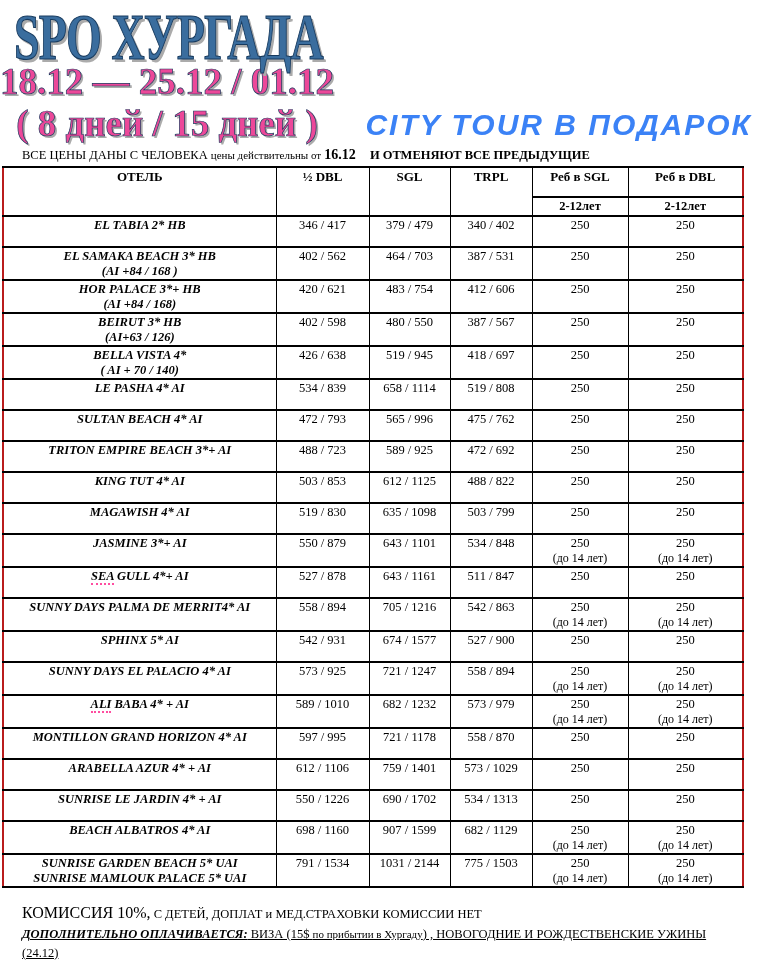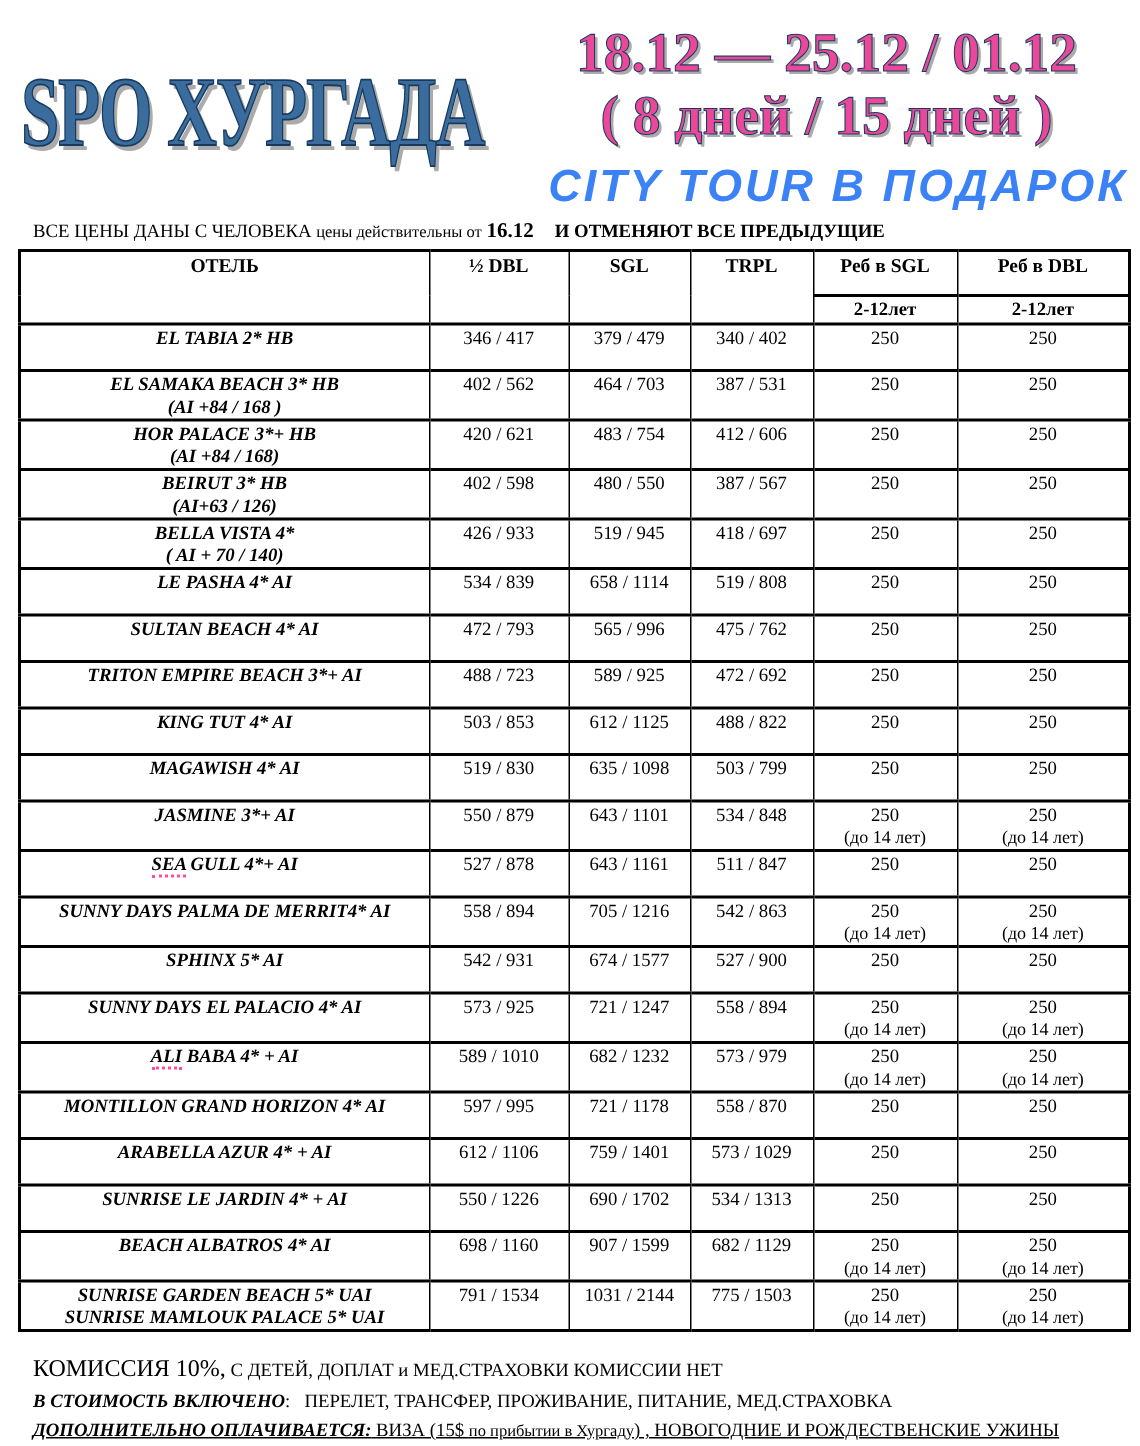--- a/index.html
+++ b/index.html
@@ -1,19 +1,19 @@
 <!DOCTYPE html>
 <html><head>
 <meta charset="utf-8">
 <style>
   html,body { margin:0; padding:0; background:#fff; }
   body { width:760px; height:964px; font-family:"Liberation Serif", serif; color:#000; overflow:hidden; }
 
   
-  .header { display:flex; align-items:flex-end; height:98px; padding-top:2px; }
+  .header { display:flex; align-items:flex-start; height:98px; padding-top:2px;flex-direction:column; }
   .title-wrap { width:328px; padding-left:14px; }
   .big-title {
     display:inline-block; white-space:nowrap;
     font-weight:bold; font-size:56px; line-height:1.05;
     color:#3A6D9E; -webkit-text-stroke:1px #173A5E;
     text-shadow:3px 3px 0 #ABABAB;
     transform:scale(0.82,1.18); transform-origin:left top;
     letter-spacing:-1px;
   }
   .dates-wrap { flex:1; text-align:center; font-weight:bold;
@@ -23,22 +23,22 @@
   .promo { text-align:right; padding-right:8px; margin-top:10px;
     font-family:"Liberation Sans", sans-serif; font-weight:bold; font-style:italic;
     font-size:30px; letter-spacing:2px; color:#3b82f6; line-height:1; }
 
   .price-note { margin:7px 0 3px 22px; font-size:12.5px; white-space:nowrap; }
   .pn-small { font-size:11px; }
   .pn-date  { font-weight:bold; font-size:14px;font-family:Liberation Serif, serif; }
   .pn-bold  { font-weight:bold;margin-left:11px; }
 
   
-  table { border-collapse:collapse; table-layout:fixed; margin-left:12px; width:740px;
-          border:2px solid #000000; }
+  table { border-collapse:collapse; table-layout:fixed; margin-left:2px; width:740px;
+          border:2px solid #b91c1c; }
   th, td { border-left:1px solid #000; border-right:1px solid #000;
            border-top:2px solid #000; border-bottom:2px solid #000;
            vertical-align:top; padding:1px 2px; text-align:center; overflow:hidden; }
   thead th { font-size:13px; font-weight:bold; line-height:15px; }
   thead tr.h1 th { height:26px; }
   thead tr.h2 th { height:15px; font-size:12.5px; }
   tbody td { font-size:12.5px; line-height:14.5px; height:27px; }
   td.hotel { font-weight:bold; font-style:italic; }
   .note { font-size:12px; }
   .spell { border-bottom:2px dotted #FF4DA0; }
@@ -153,21 +153,21 @@
         </td>
         <td>
           <div>250</div>
         </td>
       </tr>
       <tr>
         <td class="hotel">
           <div>BELLA VISTA 4*</div>
           <div>( AI + 70 / 140)</div>
         </td>
-        <td>426 / 933</td>
+        <td>426 / 638</td>
         <td>519 / 945</td>
         <td>418 / 697</td>
         <td>
           <div>250</div>
         </td>
         <td>
           <div>250</div>
         </td>
       </tr>
       <tr>
@@ -408,18 +408,15 @@
         </td>
       </tr>
     </tbody>
 </table>
 
 <div class="footer">
   <div>
     <span class="f-big">КОМИССИЯ 10%,</span><span> С ДЕТЕЙ,  ДОПЛАТ и МЕД.СТРАХОВКИ КОМИССИИ НЕТ</span>
   </div>
   <div>
-    <span class="f-bi">В СТОИМОСТЬ ВКЛЮЧЕНО</span><span style="white-space:pre">:   </span><span>ПЕРЕЛЕТ, ТРАНСФЕР, ПРОЖИВАНИЕ, ПИТАНИЕ, МЕД.СТРАХОВКА</span>
-  </div>
-  <div>
     <span class="f-u"><span class="f-bi">ДОПОЛНИТЕЛЬНО ОПЛАЧИВАЕТСЯ:</span><span> ВИЗА (15$ </span><span class="f-small">по прибытии в Хургаду</span><span>) , НОВОГОДНИЕ И РОЖДЕСТВЕНСКИЕ УЖИНЫ (24.12)</span></span>
   </div>
 </div>
 
 </body></html>

